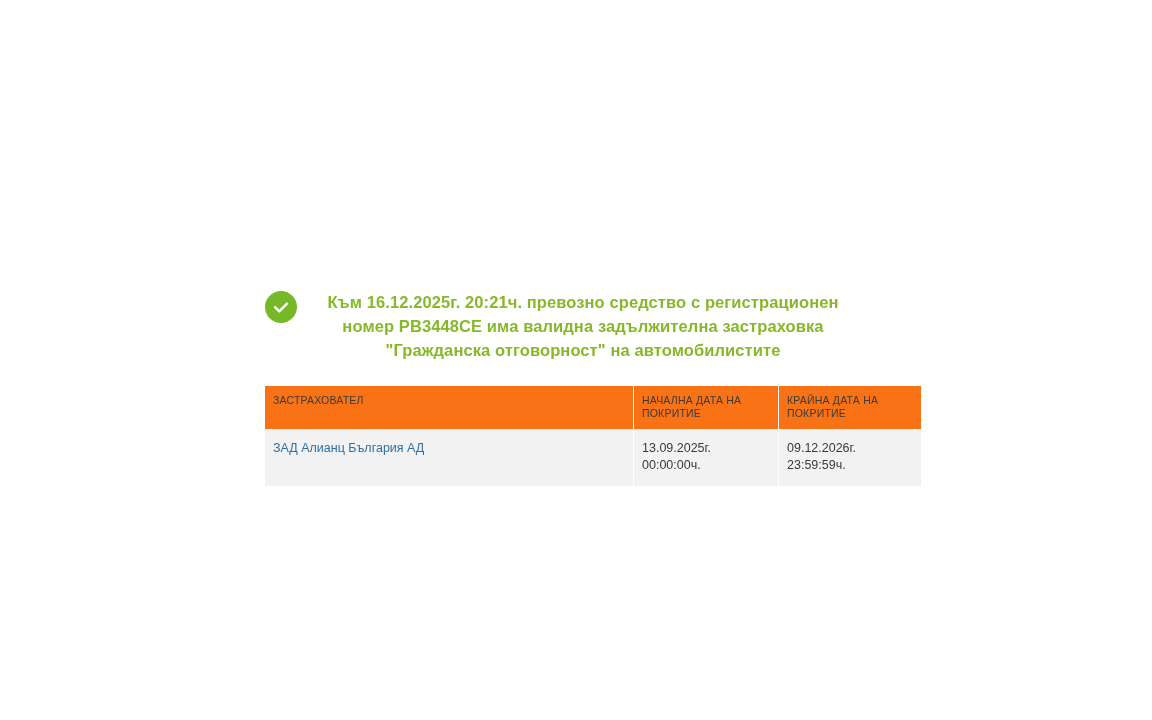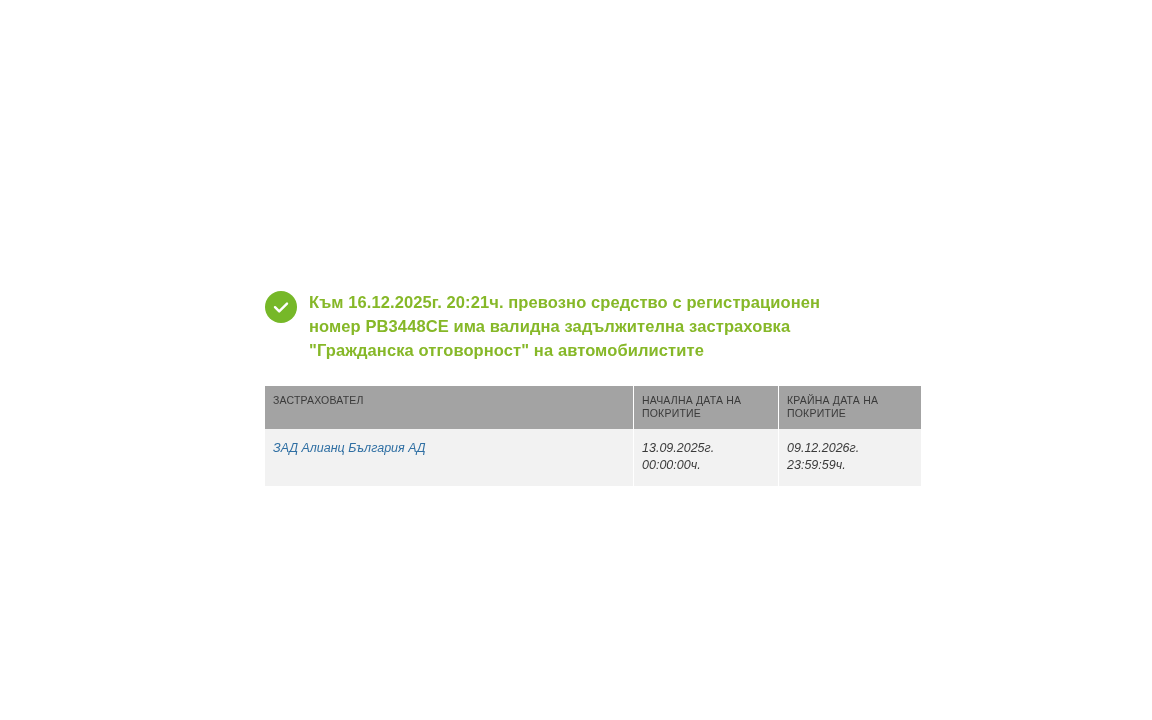--- a/index.html
+++ b/index.html
@@ -21,21 +21,22 @@
   }
   .result-block {
     position: absolute;
     left: 265px;
     top: 290px;
     width: 606px;
   }
   .status-row {
     display: flex;
     align-items: flex-start;
-    gap: 12px;
+    gap: 6px;
+    text-align: center;
   }
   .check-badge {
     flex: 0 0 auto;
     width: 32px;
     height: 32px;
     border-radius: 50%;
     background: #76b828;
     display: flex;
     align-items: center;
     justify-content: center;
@@ -55,21 +56,21 @@
   .table-wrap {
     margin-top: 24px;
     width: 606px;
   }
   table.policy-table {
     border-collapse: collapse;
     width: 606px;
     table-layout: fixed;
   }
   table.policy-table thead th {
-    background: #a3a3a3;
+    background: #f97316;
     color: #3a3a3a;
     font-size: 10.5px;
     font-weight: normal;
     text-align: left;
     padding: 8px 8px 9px 8px;
     vertical-align: top;
     line-height: 13px;
     border-right: 1px solid #ffffff;
     letter-spacing: 0.2px;
   }
@@ -77,21 +78,20 @@
     border-right: none;
   }
   table.policy-table tbody td {
     background: #f2f2f2;
     font-size: 12.5px;
     padding: 11px 8px 12px 8px;
     vertical-align: top;
     line-height: 17px;
     color: #3a3a3a;
     border-right: 1px solid #ffffff;
-    font-style: italic;
   }
   table.policy-table tbody td:last-child {
     border-right: none;
   }
   .insurer-link {
     color: #2f6fa3;
     text-decoration: none;
     font-size: 12.5px;
   }
   .col-insurer { width: 352px; }

